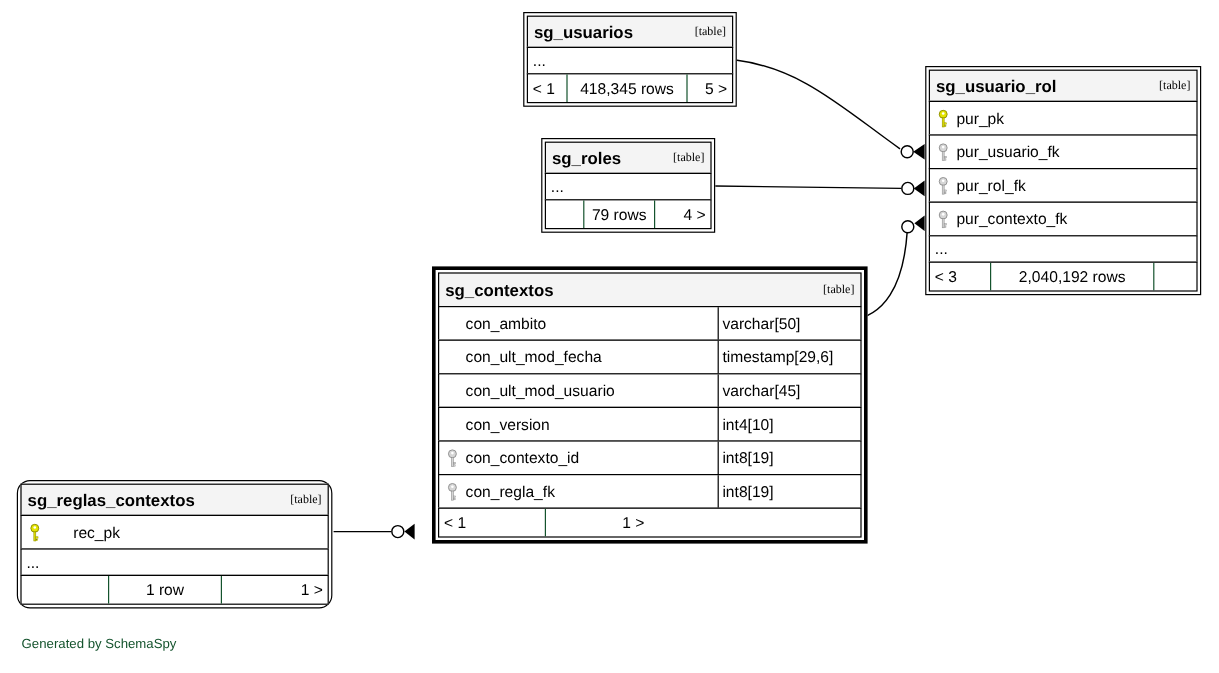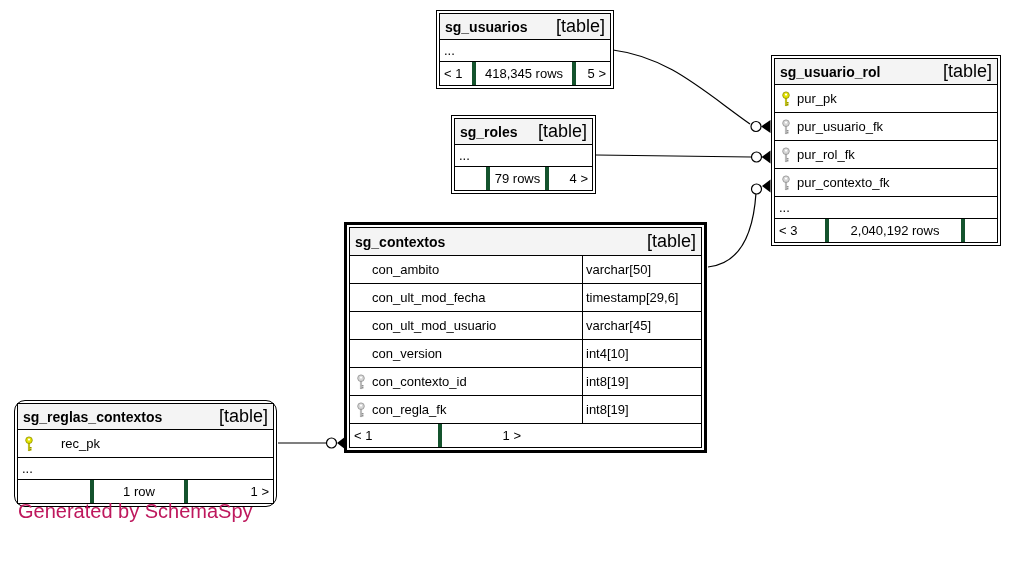--- a/index.html
+++ b/index.html
@@ -15,44 +15,44 @@
     border:1px solid #000;padding:2px;box-sizing:border-box;
   }
   .tbl.focal{border-width:3px;}
   .thead{
     display:flex;justify-content:space-between;align-items:center;
     height:27px;background:#f4f4f4;border:1px solid #000;
     padding:0 5px;font-size:13px;box-sizing:border-box;
   }
   .focal .thead{height:29px;}
   .tname{font-weight:bold;font-size:14px;}
-  .ttag{font-size:18px;}
+  .ttag{font-size:10px;font-family:Liberation Serif, serif;}
   .trow{
     display:flex;align-items:stretch;height:29px;background:#fff;
     border:1px solid #000;margin-top:-1px;font-size:13px;box-sizing:border-box;
   }
   .trow.ellipsis{height:23px;align-items:center;padding:0 4px;}
   .cell-name{display:flex;align-items:center;flex:1;padding:0 3px;min-width:0;}
   .keyspot{width:16px;display:flex;align-items:center;justify-content:center;flex:none;}
   .col-name{margin-left:3px;white-space:nowrap;}
   [data-table="sg_reglas_contextos"] .col-name{margin-left:24px;}
   .cell-type{
     border-left:1px solid #000;display:flex;align-items:center;
     padding:0 3px;white-space:nowrap;box-sizing:border-box;
   }
   .tfoot{
     display:flex;height:25px;border:1px solid #000;margin-top:-1px;
     font-size:13px;box-sizing:border-box;background:#fff;
   }
   .fcell{display:flex;align-items:center;padding:0 4px;box-sizing:border-box;overflow:hidden;}
-  .fcell+.fcell{border-left:4px solid #14532d;}
+  .fcell+.fcell{border-left:1px solid #14532d;}
   .fcell.f0{justify-content:flex-start;}
   .fcell.f1{justify-content:center;}
   .fcell.f2{justify-content:flex-end;}
-  #credit{position:absolute;left:18px;top:500px;font-size:20px;color:#be185d;z-index:2;}
+  #credit{position:absolute;left:18px;top:531px;font-size:11px;color:#14532d;z-index:2;}
 </style>
 </head>
 <body>
 
 <div id="canvas">
   <svg id="wires" width="1016" height="561">
       <g>
         <path d="M613,50 C668,57 702,90 750,124" fill="none" stroke="#000000" stroke-width="1.2"></path>
         <polygon points="761,126.5 770.5,120 770.5,133" fill="#000000"></polygon>
         <circle cx="756" cy="126.5" r="5" fill="#ffffff" stroke="#000000" stroke-width="1.2"></circle>
@@ -159,21 +159,21 @@
           <span class="col-name">pur_contexto_fk</span>
         </div>
       </div>
       <div class="trow ellipsis">...</div>
       <div class="tfoot">
         <div class="fcell f0" style="width: 50px;">&lt; 3</div>
         <div class="fcell f1" style="width: 138px; flex: 1 1 0%;">2,040,192 rows</div>
         <div class="fcell f2" style="width: 36px;"></div>
       </div>
     </div>
-  <div class="tbl focal" data-table="sg_contextos" style="left: 344px; top: 222px; width: 363px;">
+  <div class="tbl focal" data-table="sg_contextos" style="left: 360px; top: 222px; width: 363px;">
       <div class="thead">
         <span class="tname">sg_contextos</span>
         <span class="ttag">[table]</span>
       </div>
       <div class="trow">
         <div class="cell-name" style="flex: 0 0 auto; width: 226px;">
           <span class="keyspot"></span>
           <span class="col-name">con_ambito</span>
         </div>
         <div class="cell-type" style="flex: 1 1 0%;">varchar[50]</div>

